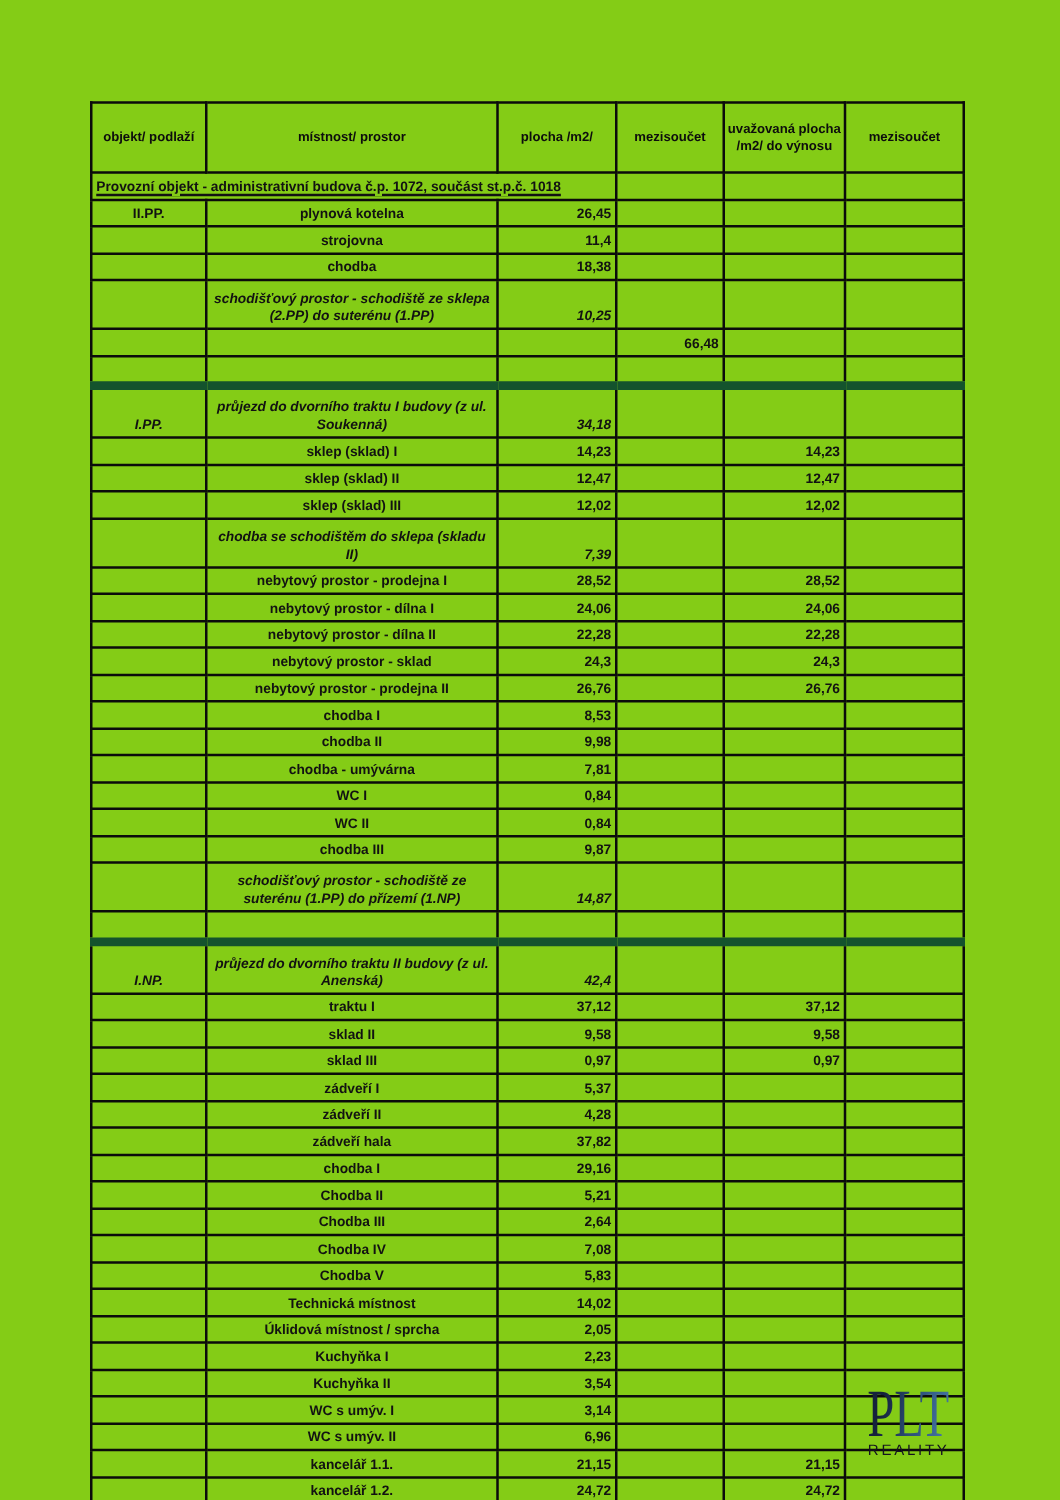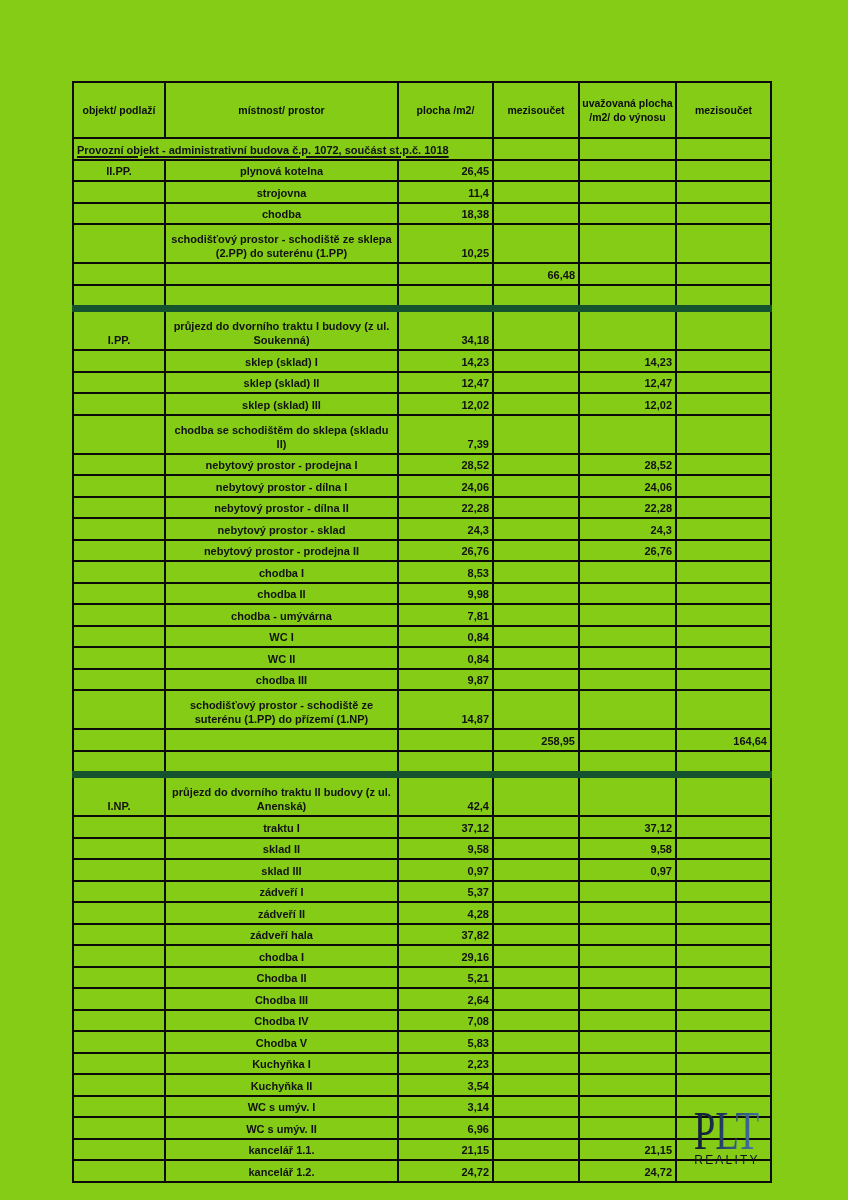--- a/index.html
+++ b/index.html
@@ -16,21 +16,21 @@
   .area-table th, .area-table td { border:2px solid #0b0b0b; overflow:hidden; }
   .area-table th {
     font-size:10.5px; font-weight:700; text-align:center; vertical-align:middle;
     line-height:1.35; padding:1px 2px; height:52px; color:#0d0d0d;
   }
   .area-table td {
     font-size:11px; font-weight:700; color:#121212;
     vertical-align:bottom; line-height:14px;
     padding:0 3px 2px 3px; height:17.5px;
   }
-  tr.tall td { height:35px; }
+  tr.tall td { height:35px;font-style:italic; }
   tr.section-start td { border-top:7px solid #14532d; }
   td.c-floor { text-align:center; }
   td.c-room  { text-align:center; }
   td.c-num   { text-align:right; }
   .section-cell {
     font-size:10.5px; white-space:nowrap;
     text-decoration:underline; text-decoration-thickness:1.5px; text-underline-offset:2px;
   }
   .logo { position:absolute; left:680px; top:1108px; width:94px; text-align:center; }
   .logo-plt {
@@ -257,28 +257,20 @@
           <td class="c-room">schodišťový prostor - schodiště ze suterénu (1.PP) do přízemí (1.NP)</td>
           <td class="c-num">14,87</td>
           <td class="c-num"></td>
           <td class="c-num"></td>
           <td class="c-num"></td>
         </tr>
         <tr>
           <td class="c-floor"></td>
           <td class="c-room"></td>
           <td class="c-num"></td>
-          <td class="c-num">258,95</td>
-          <td class="c-num"></td>
-          <td class="c-num">164,64</td>
-        </tr>
-        <tr>
-          <td class="c-floor"></td>
-          <td class="c-room"></td>
-          <td class="c-num"></td>
           <td class="c-num"></td>
           <td class="c-num"></td>
           <td class="c-num"></td>
         </tr>
         <tr class="tall section-start">
           <td class="c-floor">I.NP.</td>
           <td class="c-room">průjezd do dvorního traktu II budovy (z ul. Anenská)</td>
           <td class="c-num">42,4</td>
           <td class="c-num"></td>
           <td class="c-num"></td>
@@ -361,20 +353,36 @@
           <td class="c-room">Chodba IV</td>
           <td class="c-num">7,08</td>
           <td class="c-num"></td>
           <td class="c-num"></td>
           <td class="c-num"></td>
         </tr>
         <tr>
           <td class="c-floor"></td>
           <td class="c-room">Chodba V</td>
           <td class="c-num">5,83</td>
+          <td class="c-num"></td>
+          <td class="c-num"></td>
+          <td class="c-num"></td>
+        </tr>
+        <tr>
+          <td class="c-floor"></td>
+          <td class="c-room">Technická místnost</td>
+          <td class="c-num">14,02</td>
+          <td class="c-num"></td>
+          <td class="c-num"></td>
+          <td class="c-num"></td>
+        </tr>
+        <tr>
+          <td class="c-floor"></td>
+          <td class="c-room">Úklidová místnost / sprcha</td>
+          <td class="c-num">2,05</td>
           <td class="c-num"></td>
           <td class="c-num"></td>
           <td class="c-num"></td>
         </tr>
         <tr>
           <td class="c-floor"></td>
           <td class="c-room">Kuchyňka I</td>
           <td class="c-num">2,23</td>
           <td class="c-num"></td>
           <td class="c-num"></td>

